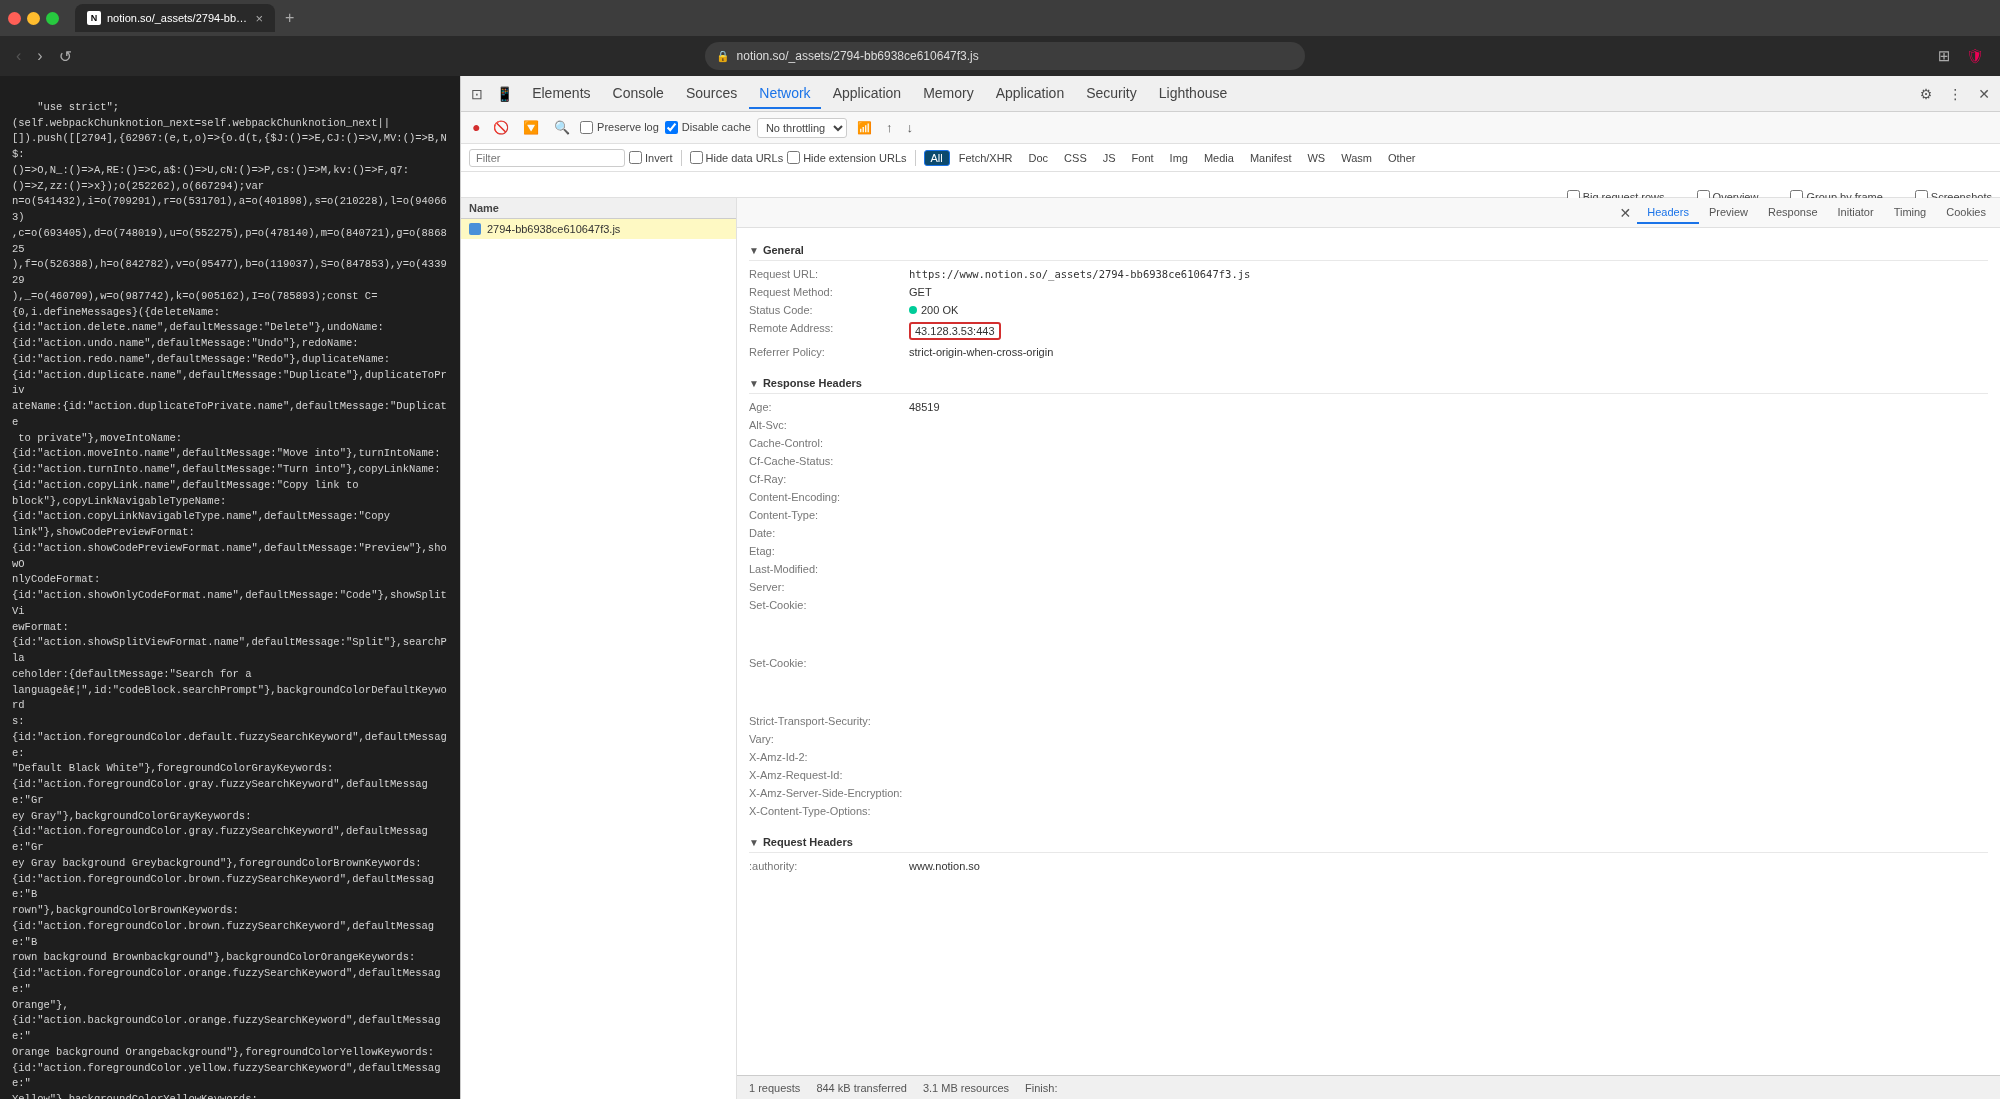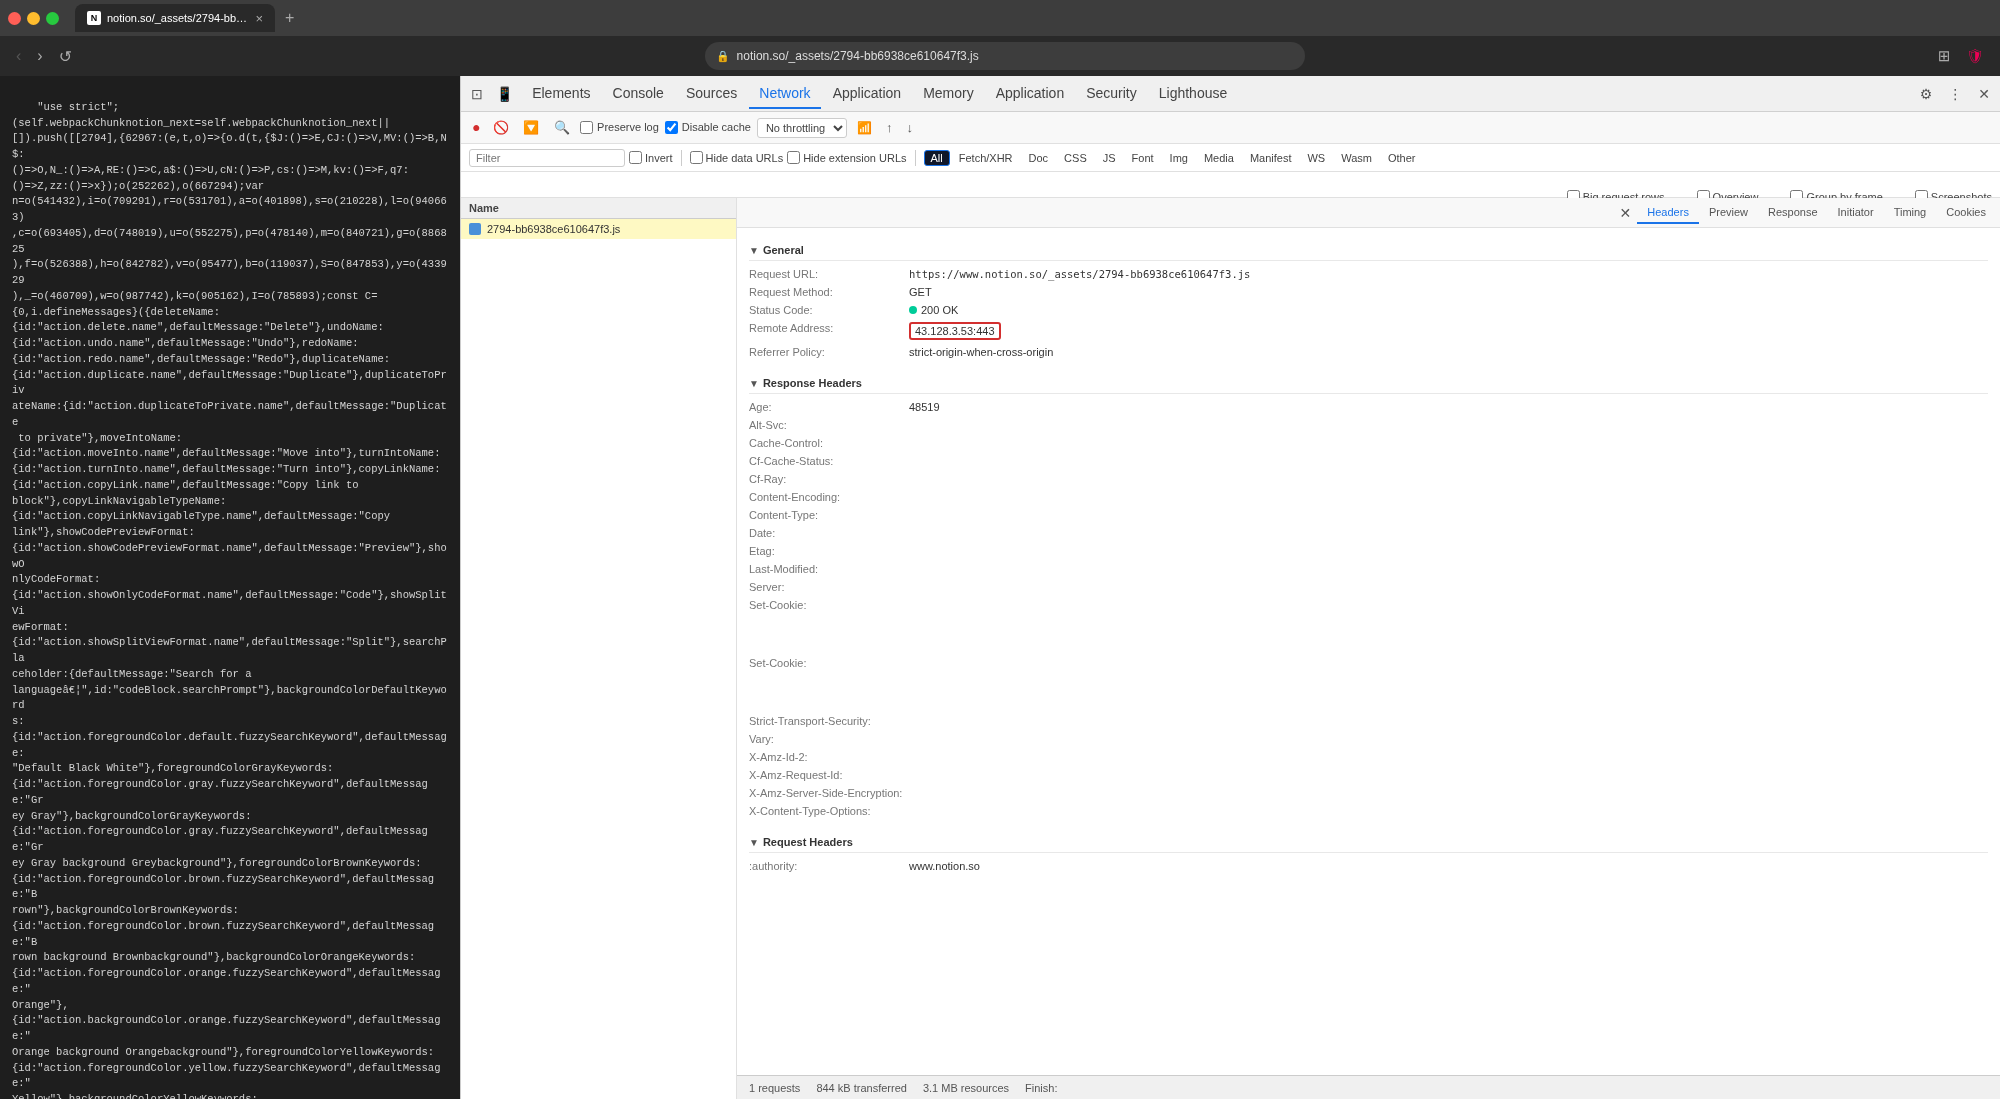--- a/index.html
+++ b/index.html
@@ -54,21 +54,21 @@
     .nt-checkbox-label { display: flex; align-items: flex-start; gap: 4px; font-size: 11px; color: #444; cursor: pointer; white-space: nowrap; }
     .throttle-select { background: #fff; border: 1px solid #ccc; border-radius: 3px; padding: 2px 4px; font-size: 11px; color: #444; cursor: pointer; }
 
     
     .filter-bar { display: flex; align-items: center; padding: 2px 8px; gap: 4px; border-bottom: 1px solid #e0e0e0; background: #fff; height: 28px; flex-shrink: 0; }
     .filter-input { flex: 0 0 120px; border: 1px solid #ccc; border-radius: 3px; padding: 2px 6px; font-size: 11px; }
     .filter-checkbox { display: flex; align-items: center; gap: 3px; font-size: 11px; color: #444; cursor: pointer; white-space: nowrap; }
     .filter-divider { width: 1px; height: 16px; background: #ccc; margin: 0 4px; }
     .filter-type-btns { display: flex; align-items: center; gap: 2px; flex-wrap: nowrap; }
     .ftype-btn { padding: 1px 6px; font-size: 11px; border-radius: 3px; cursor: pointer; color: #444; border: 1px solid transparent; white-space: nowrap; }
-    .ftype-btn.active { background: #0f172a; color: #fff; border-color: #1a73e8; }
+    .ftype-btn.active { background: #0c4a6e; color: #fff; border-color: #1a73e8; }
 
     
     .extra-filter-row { display: flex; align-items: center; padding: 2px 8px; gap: 20px; border-bottom: 1px solid #e0e0e0; background: #fff; height: 26px; flex-shrink: 0; flex-wrap: wrap; }
     .efc-left { display: flex; gap: 16px; margin-top: 32px; }
     .efc-right { margin-left: auto; display: flex; gap: 32px; }
 
     
     .network-content { display: flex; flex: 1; overflow: hidden; }
 
     

